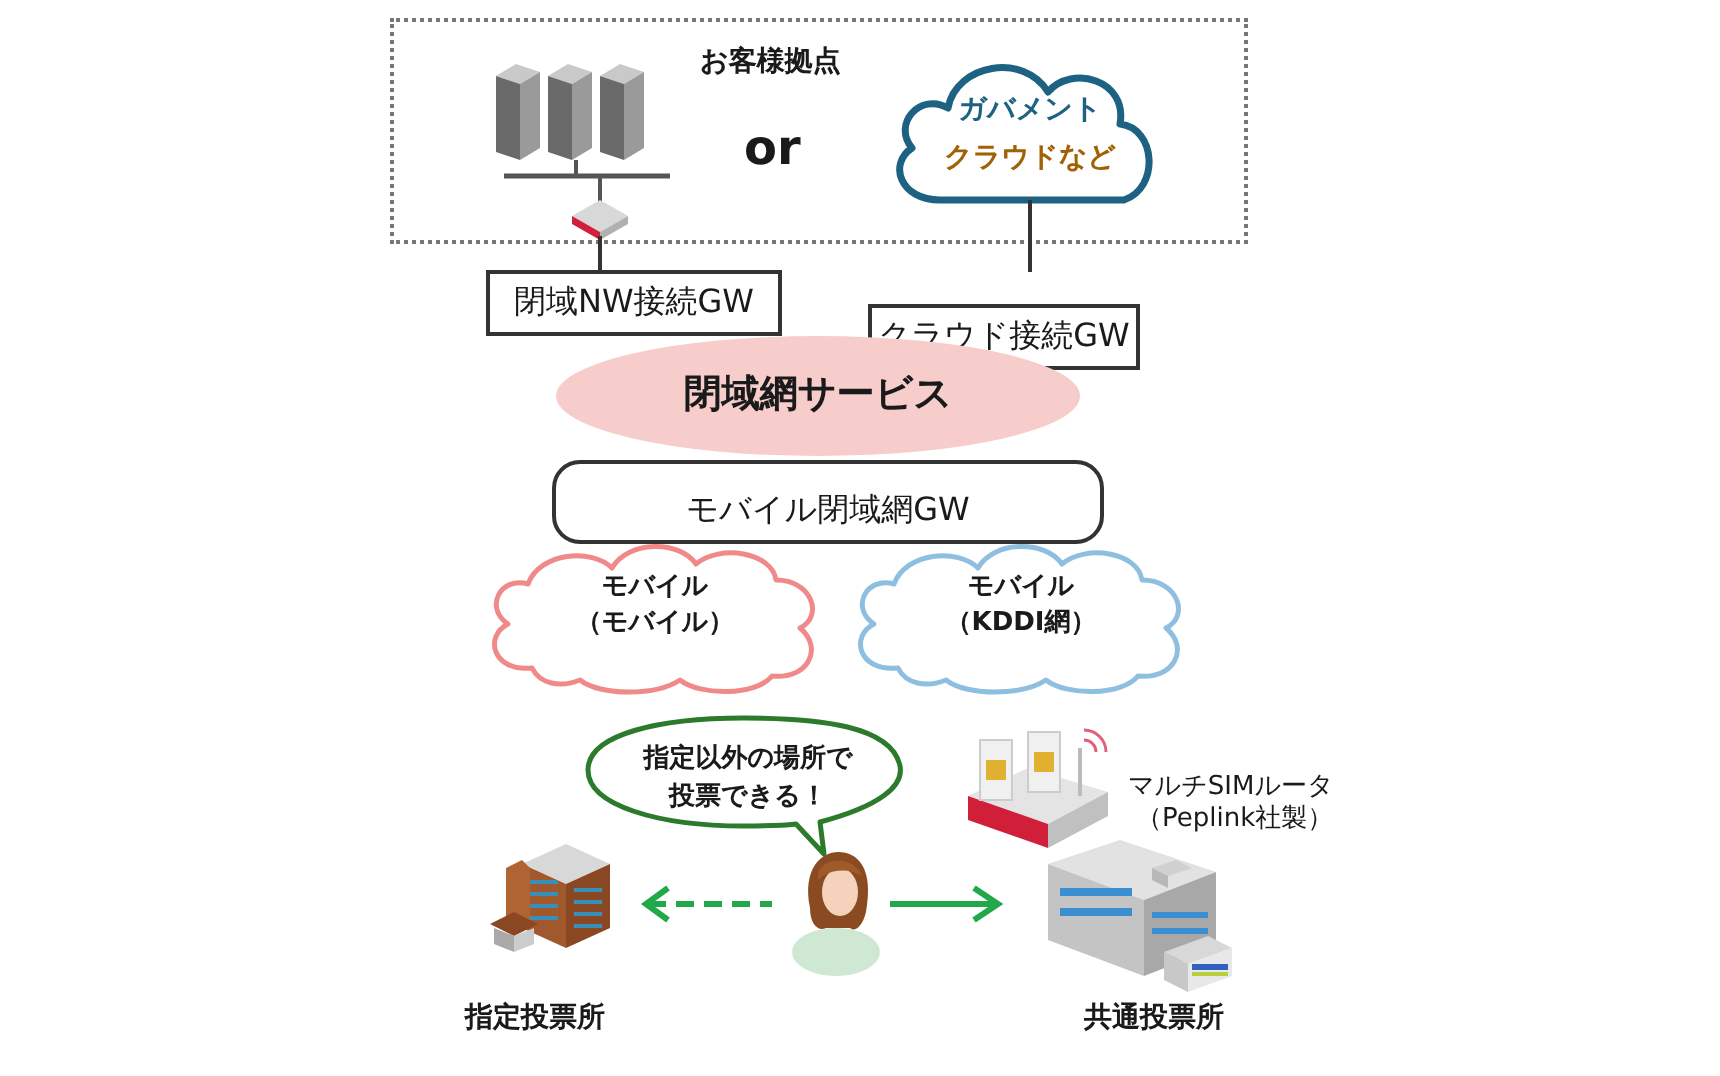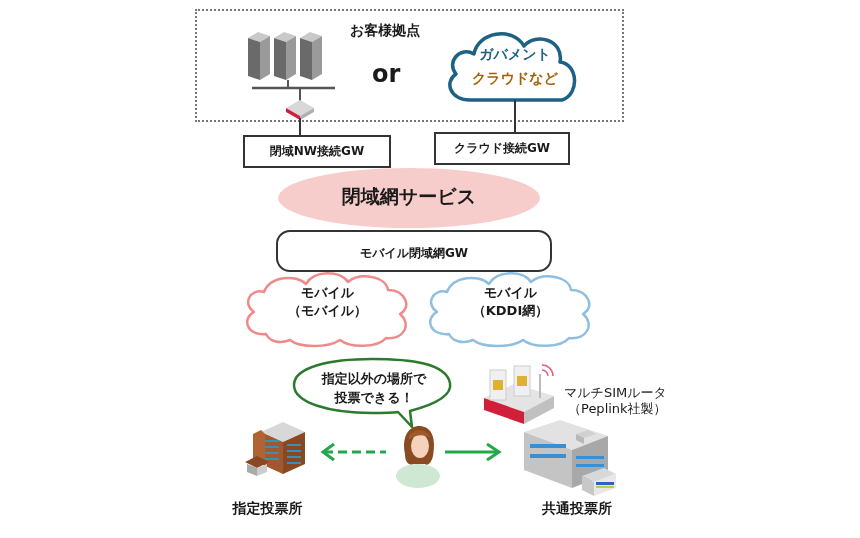--- a/index.html
+++ b/index.html
@@ -1,21 +1,21 @@
 <!DOCTYPE html>
 <html><head>
 <meta charset="utf-8">
 <style>
   html, body { margin:0; padding:0; background:#ffffff; }
   body { width:860px; height:538px; position:relative; overflow:hidden;
          font-family:"DejaVu Sans", "Liberation Sans", sans-serif; color:#1a1a1a; }
   .abs { position:absolute; }
   .lbl { position:absolute; font-weight:bold; text-align:center; white-space:nowrap; }
   .box { position:absolute; border:2px solid #333; background:#fff; box-sizing:border-box;
-         display:flex; align-items:center; justify-content:center; font-weight:bold; font-size:12px; }
+         display:flex; align-items:center; justify-content:center; font-weight:normal; font-size:16px; }
   svg { position:absolute; overflow:visible; }
 </style>
 </head>
 <body>
 
 <div class="abs" style="left:195px; top:9px; width:429px; height:113px; border:2px dotted #777; box-sizing:border-box;"></div>
 
 <div class="lbl" style="left:350px; top:22px; font-size:14px;">お客様拠点</div>
 
 <svg style="left:240px; top:30px;" width="100" height="95">
@@ -42,21 +42,21 @@
 <div class="lbl" style="left:372px; top:60px; font-size:24px; font-family:'DejaVu Sans',sans-serif;">or</div>
 
 <svg style="left:440px; top:24px;" width="150" height="82">
   <path d="M30,76 C10,76 4,58 16,50 C6,38 20,22 34,30 C38,8 72,2 84,22 C96,8 124,16 120,38 C138,40 140,70 122,76 Z" fill="#fff" stroke="#1d6283" stroke-width="3.5" stroke-linejoin="round"></path>
 </svg>
 <div class="lbl" style="left:470px; top:46px; width:90px; font-size:14px; color:#1d6283;">ガバメント</div>
 <div class="lbl" style="left:462px; top:70px; width:106px; font-size:14px; color:#a16207;">クラウドなど</div>
 <div class="abs" style="left:514px; top:100px; width:2px; height:36px; background:#333;"></div>
 
 <div class="box" style="left:243px; top:135px; width:148px; height:33px;">閉域NW接続GW</div>
-<div class="box" style="left:434px; top:132px; width:136px; height:33px;">クラウド接続GW</div>
+<div class="box" style="left:434px; top:152px; width:136px; height:33px;">クラウド接続GW</div>
 
 <div class="abs" style="left:278px; top:168px; width:262px; height:60px; border-radius:50%; background:#f6cdcb;"></div>
 <div class="lbl" style="left:278px; top:184px; width:262px; font-size:19px;">閉域網サービス</div>
 
 <div class="box" style="left:276px; top:230px; width:276px; height:42px; align-items:flex-start; padding-top:13px;border-radius:14px;">モバイル閉域網GW</div>
 
 <svg style="left:240px; top:268px;" width="175" height="80">
   <path d="M26,66 C6,68 2,50 14,44 C2,36 10,20 24,24 C30,8 56,6 66,16 C74,2 100,2 108,14 C120,4 146,8 148,22 C166,22 172,40 160,46 C172,56 164,72 146,70 C138,80 110,80 100,72 C88,80 60,80 50,72 C40,76 30,74 26,66 Z" fill="#fff" stroke="#f08a8a" stroke-width="2.5" stroke-linejoin="round"></path>
 </svg>
 <div class="lbl" style="left:280px; top:284px; width:95px; font-size:13px;">モバイル</div>

